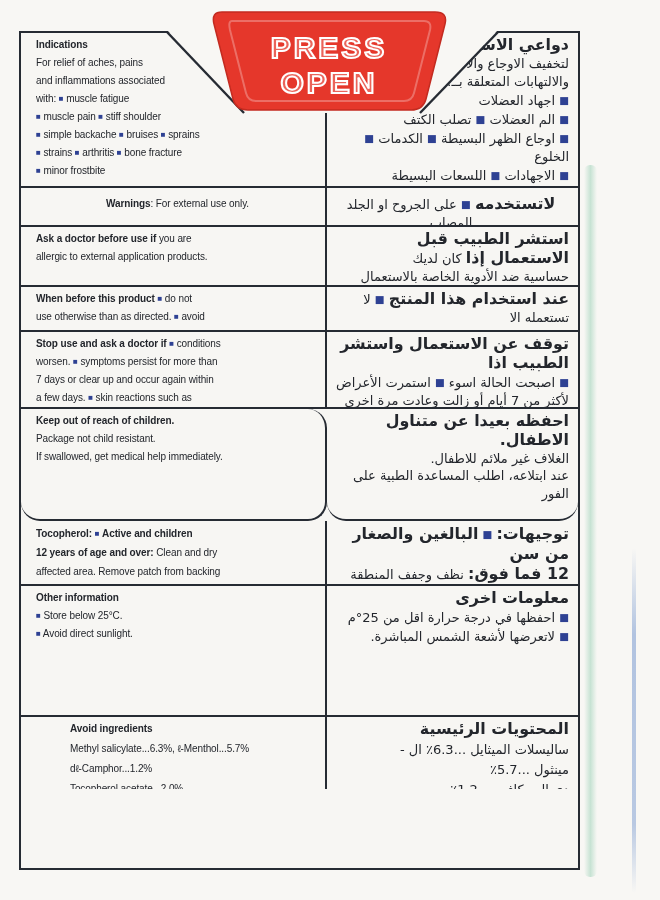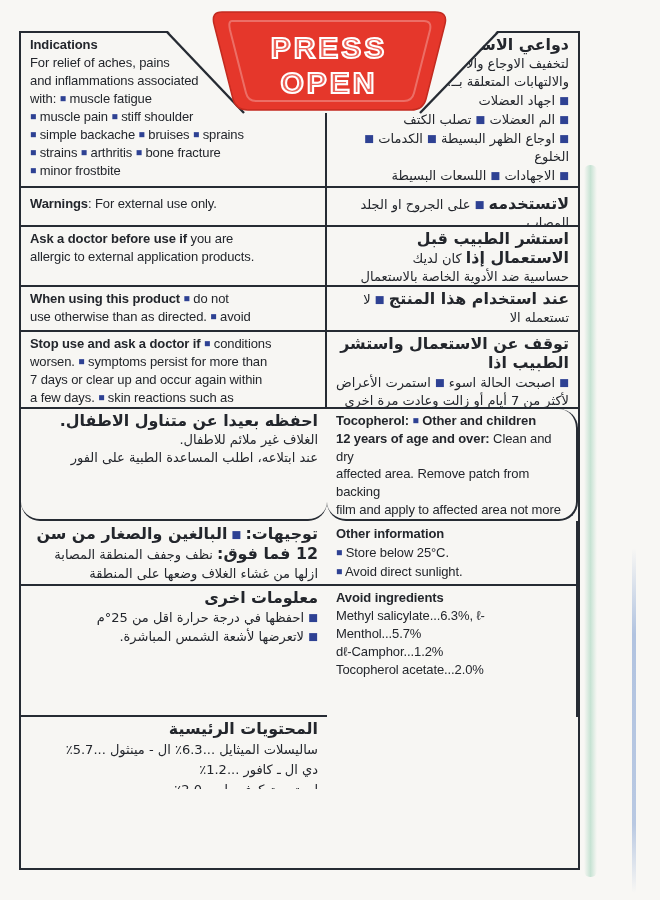--- a/index.html
+++ b/index.html
@@ -30,35 +30,35 @@
     width:100%;height:100%;
     grid-template-columns:306px 1fr;
     grid-template-rows:155px 39px 60px 45px 77px 112px 65px 131px 72px 79px;
   }
   .cell{
     box-sizing:border-box;
     border-bottom:2px solid var(--ink);
     background:var(--paper);
     overflow:hidden;
     color:#23262c;
-    font-size:13px;line-height:18px;
-    padding:3px 6px 0 9px;
+    font-size:10px;line-height:18px;
+    padding:3px 6px 0 15px;
     letter-spacing:-0.1px;
   }
   .cell.en{border-right:2px solid var(--ink);}
   .cell.ar{
     direction:rtl;text-align:right;
     font-family:"DejaVu Sans",sans-serif;
     font-size:13px;
     padding:3px 9px 0 6px;
     letter-spacing:0;
   }
   .grid > .cell:nth-last-child(-n+2){border-bottom:none;}
   
-  .grid > .cell:nth-child(3),.grid > .cell:nth-child(4){padding-top:7px;}
+  .grid > .cell:nth-child(3),.grid > .cell:nth-child(4){padding-top:7px;text-align:center;}
   
   .grid > .cell:nth-child(11),.grid > .cell:nth-child(12){line-height:17.8px;border-radius:19px;}
   
   .grid > .cell:nth-child(13),.grid > .cell:nth-child(14){line-height:19px;}
   
   .grid > .cell:nth-child(17),.grid > .cell:nth-child(18){line-height:20px;padding-top:2px;margin-left:34px;}
   .en b{font-weight:bold;}
   .ar b{font-weight:bold;font-size:1.22em;}
   .sq{color:var(--bullet);font-size:0.8em;vertical-align:1px;}
   .badge-svg{position:absolute;left:0;top:0;pointer-events:none;}
@@ -84,29 +84,30 @@
       <div class="cell en"><b>Indications</b><br>For relief of aches, pains<br>and inflammations associated<br>with: <span class="sq">■</span> muscle fatigue<br><span class="sq">■</span> muscle pain <span class="sq">■</span> stiff shoulder<br><span class="sq">■</span> simple backache <span class="sq">■</span> bruises <span class="sq">■</span> sprains<br><span class="sq">■</span> strains <span class="sq">■</span> arthritis <span class="sq">■</span> bone fracture<br><span class="sq">■</span> minor frostbite</div>
       <div class="cell ar"><b>دواعي الاستعمال</b><br>لتخفيف الاوجاع والآلام<br>والالتهابات المتعلقة بــ:<br><span class="sq">■</span> اجهاد العضلات<br><span class="sq">■</span> الم العضلات <span class="sq">■</span> تصلب الكتف<br><span class="sq">■</span> اوجاع الظهر البسيطة <span class="sq">■</span> الكدمات <span class="sq">■</span> الخلوع<br><span class="sq">■</span> الاجهادات <span class="sq">■</span> اللسعات البسيطة<br> كسور العظام  التهابات المفاصل</div>
 
       <div class="cell en"><b>Warnings</b>: For external use only.</div>
 
       <div class="cell ar"><b>لاتستخدمه</b> <span class="sq">■</span> على الجروح او الجلد المصاب<br><span class="sq">■</span> إذا كان لديك حساسية ضد الأسبرين او احماض<br>الساليسيليك</div>
 
       <div class="cell en"><b>Ask a doctor before use if</b> you are<br>allergic to external application products.</div>
       <div class="cell ar"><b>استشر الطبيب قبل الاستعمال إذا</b> كان لديك<br>حساسية ضد الأدوية الخاصة بالاستعمال الخارجي</div>
 
-      <div class="cell en"><b>When using this product</b> <span class="sq">■</span> do not<br>use otherwise than as directed. <span class="sq">■</span> avoid<br>contact with the eyes, mucous membranes<br>or rashes. <span class="sq">■</span> do not use with a heating pad.</div>
+      <div class="cell en"><b>When before this product</b> <span class="sq">■</span> do not<br>use otherwise than as directed. <span class="sq">■</span> avoid<br>contact with the eyes, mucous membranes<br>or rashes. <span class="sq">■</span> do not use with a heating pad.</div>
       <div class="cell ar"><b>عند استخدام هذا المنتج</b> <span class="sq">■</span> لا تستعمله الا<br>حسب التوجيهات <span class="sq">■</span> تجنب ملامسته مع العين<br>او الاغشية المخاطية او مناطق الطفح الجلدي<br> لا تستخدمه مع الضمادات الحرارية</div>
 
       <div class="cell en"><b>Stop use and ask a doctor if</b> <span class="sq">■</span> conditions<br>worsen. <span class="sq">■</span> symptoms persist for more than<br>7 days or clear up and occur again within<br>a few days. <span class="sq">■</span> skin reactions such as<br>redness, itching, rash, excessive irritation,<br>burning sensation, swelling or blistering occur.</div>
       <div class="cell ar"><b>توقف عن الاستعمال واستشر الطبيب اذا</b><br><span class="sq">■</span> اصبحت الحالة اسوء <span class="sq">■</span> استمرت الأعراض<br>لأكثر من 7 أيام أو زالت وعادت مرة اخرى بعد<br>بضعه أيام <span class="sq">■</span> تحدث تفاعلات الجلد مثل الاحمرار،<br>الحكة، الطفح الجلدي، تهيج مفرط، حرقان، تورم<br>أو تقرحات</div>
 
+      <div class="cell en"><b>Keep out of reach of children.</b><br>Package not child resistant.<br>If swallowed, get medical help immediately.</div>
       <div class="cell ar"><b>احفظه بعيدا عن متناول الاطفال.</b><br>الغلاف غير ملائم للاطفال.<br>عند ابتلاعه، اطلب المساعدة الطبية على الفور</div>
 
-      <div class="cell en"><b>Tocopherol:</b> <span class="sq">■</span> <b>Other and children</b><br><b>12 years of age and over:</b> Clean and dry<br>affected area. Remove patch from backing<br>film and apply to affected area not more<br>than 3 to 4 times daily. Remove after at<br>most 8 hours. <span class="sq">■</span> <b>Children under 12 years</b><br><b>of age:</b> Consult a doctor.</div>
+      <div class="cell en"><b>Tocopherol:</b> <span class="sq">■</span> <b>Active and children</b><br><b>12 years of age and over:</b> Clean and dry<br>affected area. Remove patch from backing<br>film and apply to affected area not more<br>than 3 to 4 times daily. Remove after at<br>most 8 hours. <span class="sq">■</span> <b>Children under 12 years</b><br><b>of age:</b> Consult a doctor.</div>
       <div class="cell ar"><b>توجيهات:</b> <span class="sq">■</span> <b>البالغين والصغار من سن</b><br><b>12 فما فوق:</b> نظف وجفف المنطقة المصابة<br>ازلها من غشاء الغلاف وضعها على المنطقة<br>المصابة ليس أكثر من 3-4 مرات يوميا. ازلها بعد<br>8 ساعات كأطول فترة  <br> استشر الطبيب</div>
 
       <div class="cell en"><b>Other information</b><br><span class="sq">■</span> Store below 25°C.<br><span class="sq">■</span> Avoid direct sunlight.</div>
       <div class="cell ar"><b>معلومات اخرى</b><br><span class="sq">■</span> احفظها في درجة حرارة اقل من 25°م<br><span class="sq">■</span> لاتعرضها لأشعة الشمس المباشرة.</div>
 
       <div class="cell en"><b>Avoid ingredients</b><br>Methyl salicylate...6.3%,  ℓ-Menthol...5.7%<br>dℓ-Camphor...1.2%<br>Tocopherol acetate...2.0%</div>
       <div class="cell ar"><b>المحتويات الرئيسية</b><br>ساليسلات الميثايل ...6.3٪ ال - مينثول ...5.7٪<br>دي ال ـ كافور ...1.2٪<br>اسيتيت توكوفيرول ...2.0٪</div>
 
     </div>
   </div>

